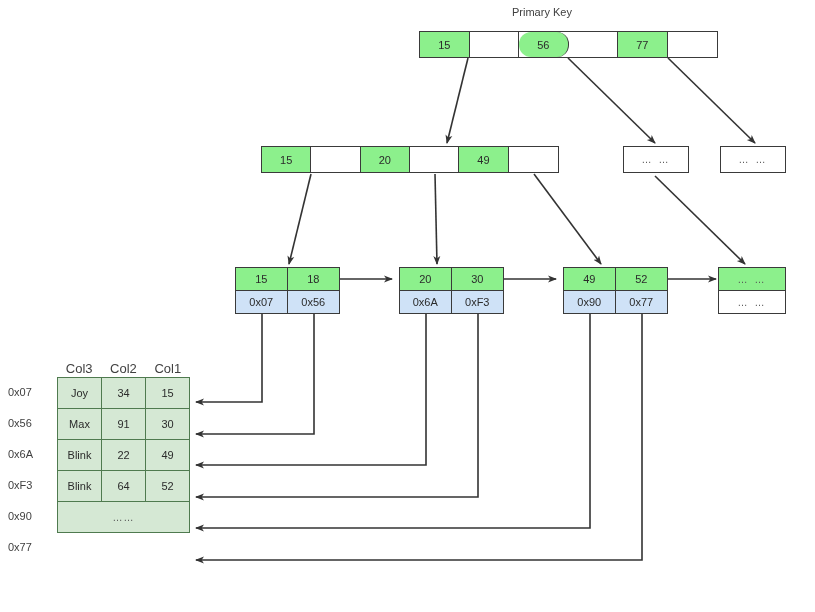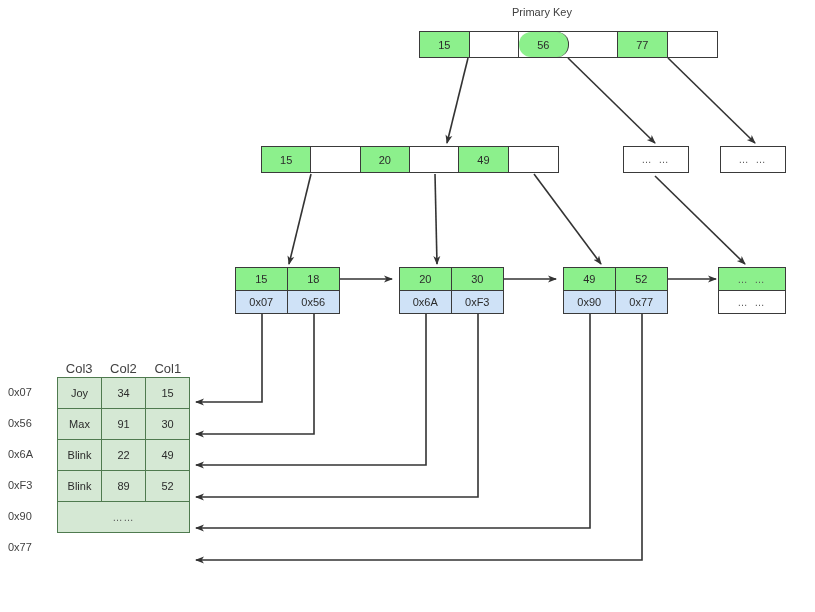--- a/index.html
+++ b/index.html
@@ -179,21 +179,21 @@
             <td>91</td>
             <td>30</td>
           </tr>
           <tr>
             <td>Blink</td>
             <td>22</td>
             <td>49</td>
           </tr>
           <tr>
             <td>Blink</td>
-            <td>89</td>
+            <td>64</td>
             <td>52</td>
           </tr>
           <tr>
             <td class="ellipsis" colspan="3">……</td>
           </tr>
         </tbody>
     </table>
   </div>
 
 </div>

